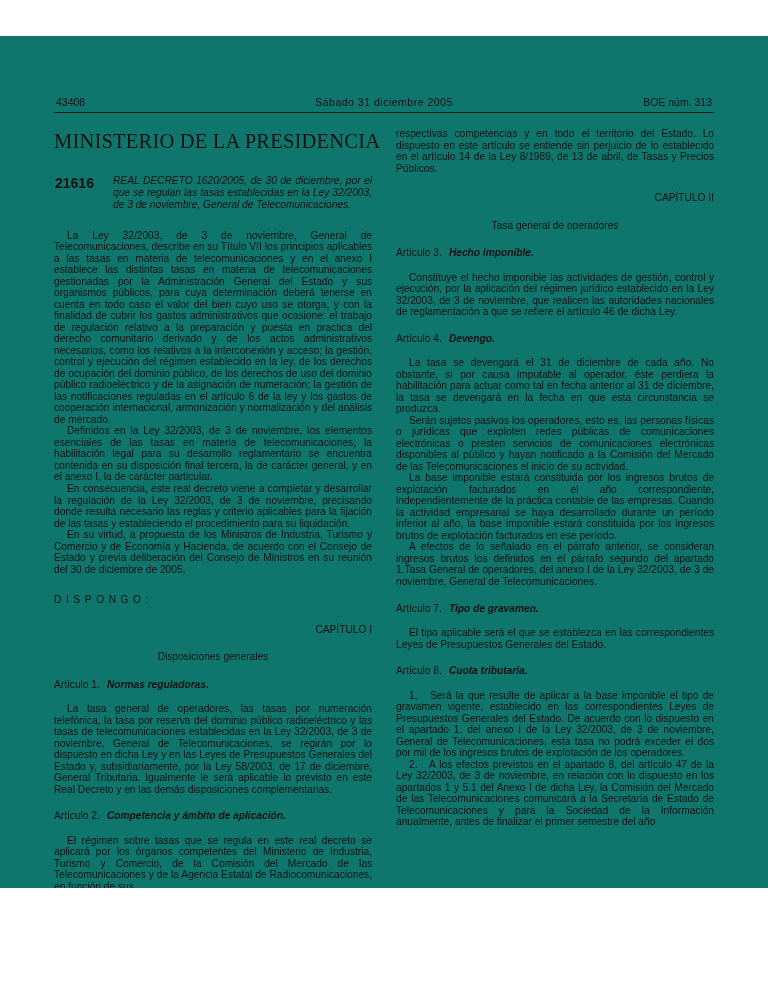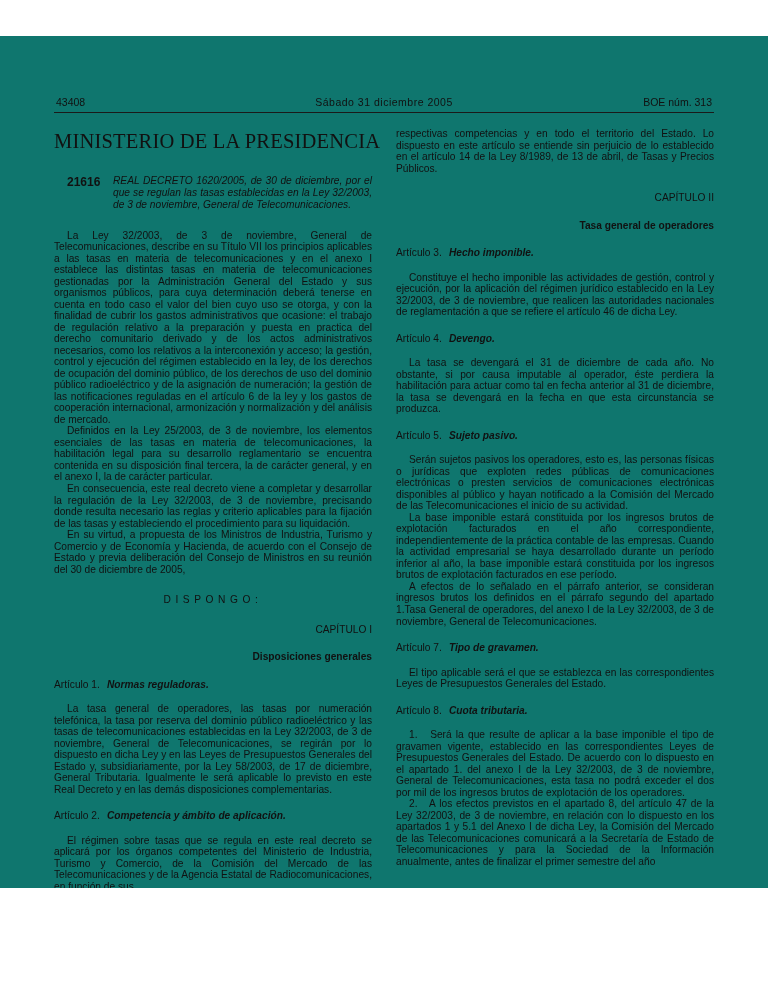--- a/index.html
+++ b/index.html
@@ -40,31 +40,31 @@
     letter-spacing: 0.2px;
     margin: 2px 0 22px 0;
     text-align: left;
     line-height: 1.1;
     white-space: nowrap;
     font-family: Liberation Serif, serif;
   }
 
   .decree { position: relative; padding-left: 59px; margin-bottom: 19px; }
   .decree-num {
-    position: absolute; left: 13px; top: 1px;
-    font-weight: 700; font-size: 12px; font-style: normal;
+    position: absolute; left: 1px; top: 1px;
+    font-weight: 700; font-size: 14px; font-style: normal;
   }
   .decree-title { font-style: italic; line-height: 1.18; text-align: justify; }
 
   .col p { margin: 0; }
   p.para { text-indent: 13px; }
   p.para-cont { text-indent: 0; }
   p.chapter { text-align: right; text-indent: 0; margin: 18px 0 16px 0; }
-  p.section { text-align: right; text-indent: 0; font-weight: 700; margin: 16px 0 16px 0; }
-  p.dispongo { text-align: center; text-indent: 0; letter-spacing: 0.45em; margin: 19px 0 16px 0; }
+  p.section { text-align: center; text-indent: 0; font-weight: 400; margin: 16px 0 16px 0; }
+  p.dispongo { text-align: left; text-indent: 0; letter-spacing: 0.45em; margin: 19px 0 16px 0; }
   p.article-heading { margin: 15px 0 13px 0; text-align: left; }
   .article-label { font-style: normal; margin-right: 7px; }
   .article-title { font-style: italic; font-weight: bold; }
 </style>
 </head>
 <body>
 
 <div class="page">
 
   <header class="page-header">
@@ -77,21 +77,21 @@
   <div class="columns">
 
     <section class="col">
       <h1 class="ministry">MINISTERIO DE LA PRESIDENCIA</h1>
       <div class="decree">
         <span class="decree-num">21616</span>
         <p class="decree-title">REAL DECRETO 1620/2005, de 30 de diciembre, por el que se regulan las tasas establecidas en la Ley 32/2003, de 3 de noviembre, General de Telecomunicaciones.</p>
       </div>
       <div class="col-body" id="left-col-body">
           <p class="para">La Ley 32/2003, de 3 de noviembre, General de Telecomunicaciones, describe en su Título VII los principios aplicables a las tasas en materia de telecomunicaciones y en el anexo I establece las distintas tasas en materia de telecomunicaciones gestionadas por la Administración General del Estado y sus organismos públicos, para cuya determinación deberá tenerse en cuenta en todo caso el valor del bien cuyo uso se otorga, y con la finalidad de cubrir los gastos administrativos que ocasione: el trabajo de regulación relativo a la preparación y puesta en practica del derecho comunitario derivado y de los actos administrativos necesarios, como los relativos a la interconexión y acceso; la gestión, control y ejecución del régimen establecido en la ley, de los derechos de ocupación del dominio público, de los derechos de uso del dominio público radioeléctrico y de la asignación de numeración; la gestión de las notificaciones reguladas en el artículo 6 de la ley y los gastos de cooperación internacional, armonización y normalización y del análisis de mercado.</p>
-          <p class="para">Definidos en la Ley 25/2003, de 3 de noviembre, los elementos esenciales de las tasas en materia de telecomunicaciones, la habilitación legal para su desarrollo reglamentario se encuentra contenida en su disposición final tercera, la de carácter general, y en el anexo I, la de carácter particular.</p>
+          <p class="para">Definidos en la Ley 32/2003, de 3 de noviembre, los elementos esenciales de las tasas en materia de telecomunicaciones, la habilitación legal para su desarrollo reglamentario se encuentra contenida en su disposición final tercera, la de carácter general, y en el anexo I, la de carácter particular.</p>
           <p class="para">En consecuencia, este real decreto viene a completar y desarrollar la regulación de la Ley 32/2003, de 3 de noviembre, precisando donde resulta necesario las reglas y criterio aplicables para la fijación de las tasas y estableciendo el procedimiento para su liquidación.</p>
           <p class="para">En su virtud, a propuesta de los Ministros de Industria, Turismo y Comercio y de Economía y Hacienda, de acuerdo con el Consejo de Estado y previa deliberación del Consejo de Ministros en su reunión del 30 de diciembre de 2005,</p>
           <p class="dispongo">DISPONGO:</p>
           <p class="chapter">CAPÍTULO I</p>
           <p class="section">Disposiciones generales</p>
           <p class="article-heading"><span class="article-label">Artículo 1.</span><span class="article-title">Normas reguladoras.</span></p>
           <p class="para">La tasa general de operadores, las tasas por numeración telefónica, la tasa por reserva del dominio público radioeléctrico y las tasas de telecomunicaciones establecidas en la Ley 32/2003, de 3 de noviembre, General de Telecomunicaciones, se regirán por lo dispuesto en dicha Ley y en las Leyes de Presupuestos Generales del Estado y, subsidiariamente, por la Ley 58/2003, de 17 de diciembre, General Tributaria. Igualmente le será aplicable lo previsto en este Real Decreto y en las demás disposiciones complementarias.</p>
           <p class="article-heading"><span class="article-label">Artículo 2.</span><span class="article-title">Competencia y ámbito de aplicación.</span></p>
           <p class="para">El régimen sobre tasas que se regula en este real decreto se aplicará por los órganos competentes del Ministerio de Industria, Turismo y Comercio, de la Comisión del Mercado de las Telecomunicaciones y de la Agencia Estatal de Radiocomunicaciones, en función de sus</p>
         </div>
@@ -99,21 +99,20 @@
 
     <section class="col">
       <div class="col-body" id="right-col-body">
           <p class="para-cont">respectivas competencias y en todo el territorio del Estado. Lo dispuesto en este artículo se entiende sin perjuicio de lo establecido en el artículo 14 de la Ley 8/1989, de 13 de abril, de Tasas y Precios Públicos.</p>
           <p class="chapter">CAPÍTULO II</p>
           <p class="section">Tasa general de operadores</p>
           <p class="article-heading"><span class="article-label">Artículo 3.</span><span class="article-title">Hecho imponible.</span></p>
           <p class="para">Constituye el hecho imponible las actividades de gestión, control y ejecución, por la aplicación del régimen jurídico establecido en la Ley 32/2003, de 3 de noviembre, que realicen las autoridades nacionales de reglamentación a que se refiere el artículo 46 de dicha Ley.</p>
           <p class="article-heading"><span class="article-label">Artículo 4.</span><span class="article-title">Devengo.</span></p>
           <p class="para">La tasa se devengará el 31 de diciembre de cada año. No obstante, si por causa imputable al operador, éste perdiera la habilitación para actuar como tal en fecha anterior al 31 de diciembre, la tasa se devengará en la fecha en que esta circunstancia se produzca.</p>
-          <p class="article-heading"><span class="article-label">Artículo 5.</span><span class="article-title">Sujeto pasivo.</span></p>
           <p class="para">Serán sujetos pasivos los operadores, esto es, las personas físicas o jurídicas que exploten redes públicas de comunicaciones electrónicas o presten servicios de comunicaciones electrónicas disponibles al público y hayan notificado a la Comisión del Mercado de las Telecomunicaciones el inicio de su actividad.</p>
           <p class="para">La base imponible estará constituida por los ingresos brutos de explotación facturados en el año correspondiente, independientemente de la práctica contable de las empresas. Cuando la actividad empresarial se haya desarrollado durante un período inferior al año, la base imponible estará constituida por los ingresos brutos de explotación facturados en ese período.</p>
           <p class="para">A efectos de lo señalado en el párrafo anterior, se consideran ingresos brutos los definidos en el párrafo segundo del apartado 1.Tasa General de operadores, del anexo I de la Ley 32/2003, de 3 de noviembre, General de Telecomunicaciones.</p>
           <p class="article-heading"><span class="article-label">Artículo 7.</span><span class="article-title">Tipo de gravamen.</span></p>
           <p class="para">El tipo aplicable será el que se establezca en las correspondientes Leyes de Presupuestos Generales del Estado.</p>
           <p class="article-heading"><span class="article-label">Artículo 8.</span><span class="article-title">Cuota tributaria.</span></p>
           <p class="para">1.&nbsp;&nbsp;&nbsp;Será la que resulte de aplicar a la base imponible el tipo de gravamen vigente, establecido en las correspondientes Leyes de Presupuestos Generales del Estado. De acuerdo con lo dispuesto en el apartado 1. del anexo I de la Ley 32/2003, de 3 de noviembre, General de Telecomunicaciones, esta tasa no podrá exceder el dos por mil de los ingresos brutos de explotación de los operadores.</p>
           <p class="para">2.&nbsp;&nbsp;&nbsp;A los efectos previstos en el apartado 8, del artículo 47 de la Ley 32/2003, de 3 de noviembre, en relación con lo dispuesto en los apartados 1 y 5.1 del Anexo I de dicha Ley, la Comisión del Mercado de las Telecomunicaciones comunicará a la Secretaría de Estado de Telecomunicaciones y para la Sociedad de la Información anualmente, antes de finalizar el primer semestre del año</p>
         </div>
     </section>

